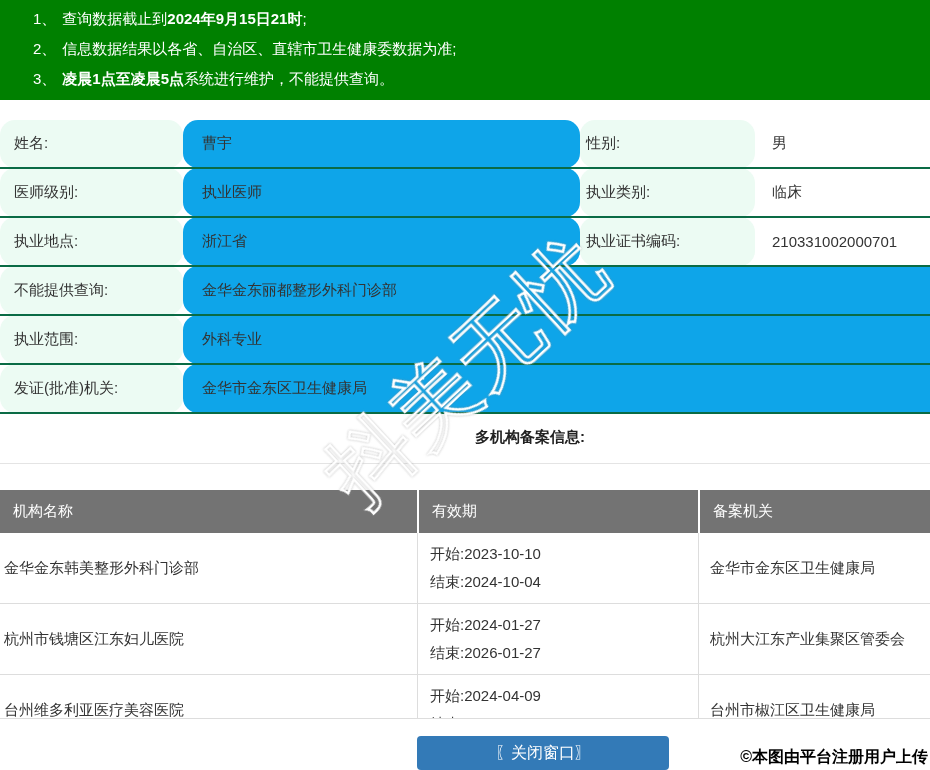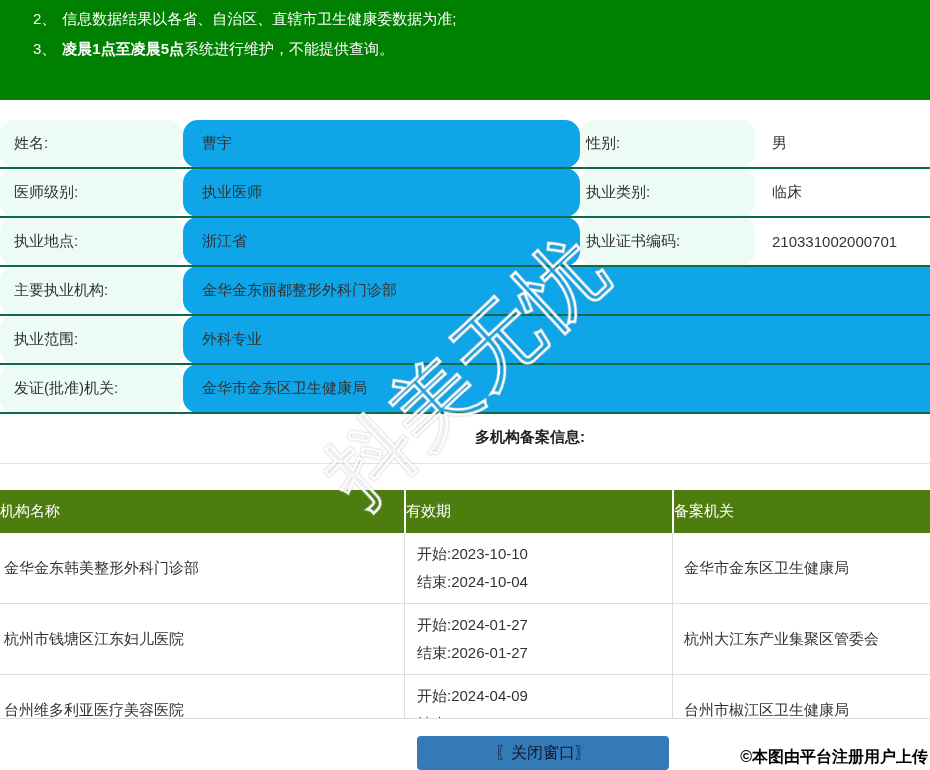--- a/index.html
+++ b/index.html
@@ -20,49 +20,52 @@
   td.val1{width:377px;background:#0ea5e9;padding-left:19px;}
   td.lbl2{width:168px;background:#ecfbf3;padding-left:6px;}
   td.val2{width:217px;background:#fff;padding-left:17px;}
   
   .section-title{position:absolute;left:0;top:424px;width:930px;padding-left:130px;box-sizing:border-box;
     text-align:center;font-size:15px;font-weight:bold;color:#222;height:26px;line-height:26px;}
   .section-hr{position:absolute;left:0;top:463px;width:930px;height:0;border-top:1px solid #e4e4e4;}
   
   .records-clip{position:absolute;left:0;top:490px;width:930px;height:228px;overflow:hidden;border-bottom:1px solid #ddd;}
   table.records{width:930px;border-collapse:separate;border-spacing:0;table-layout:fixed;}
-  table.records th{height:41px;background:#4d7c0f;color:#fff;font-size:15px;font-weight:normal;text-align:left;padding-left:0;vertical-align:middle;white-space:nowrap;}
+  table.records th{height:41px;background:#737373;color:#fff;font-size:15px;font-weight:normal;text-align:left;padding-left:13px;vertical-align:middle;white-space:nowrap;}
   table.records th.c1{width:403px;}
   table.records th.c2{width:265px;border-left:2px solid #fff;}
   table.records th.c3{width:262px;border-left:2px solid #fff;}
   table.records td{height:68px;font-size:15px;color:#333;vertical-align:middle;border-bottom:1px solid #ddd;white-space:nowrap;overflow:hidden;}
   table.records td.c1{padding-left:4px;}
   table.records td.c2{padding-left:12px;border-left:1px solid #ddd;}
   table.records td.c3{padding-left:11px;border-left:1px solid #ddd;}
   .date-line{line-height:28px;}
   .date-label{margin-right:0;}
   
-  .close-btn{position:absolute;left:417px;top:736px;width:252px;height:34px;background:#337ab7;color:#0f172a;
+  .close-btn{position:absolute;left:417px;top:736px;width:252px;height:34px;background:#337ab7;color:#ffffff;
     border:none;border-radius:4px;font-size:16px;line-height:32px;text-align:center;cursor:pointer;
     font-family:"Liberation Sans","DejaVu Sans",sans-serif;}
   
   .upload-note{position:absolute;right:2px;top:747px;font-size:16px;font-weight:bold;color:#000;letter-spacing:0;
     text-shadow:-1px -1px 0 #fff,1px -1px 0 #fff,-1px 1px 0 #fff,1px 1px 0 #fff,0 1px 0 #fff,0 -1px 0 #fff,1px 0 0 #fff,-1px 0 0 #fff;}
   
   .watermark{position:absolute;left:467px;top:372px;transform:translate(-50%,-50%) rotate(-43deg);
     font-size:84px;letter-spacing:2px;white-space:nowrap;color:transparent;
     -webkit-text-stroke:2.5px #ffffff;filter:drop-shadow(0 0 1px rgba(125,125,125,0.55));
     z-index:50;pointer-events:none;}
 </style>
 </head>
 <body>
 
 <div class="page">
 
   <div class="banner">
+    <div class="notice-line">
+      <span class="notice-num">1、</span><span>查询数据截止到</span><span class="notice-bold">2024年9月15日21时</span><span>;</span>
+    </div>
     <div class="notice-line">
       <span class="notice-num">2、</span><span>信息数据结果以各省、自治区、直辖市卫生健康委数据为准;</span>
     </div>
     <div class="notice-line">
       <span class="notice-num">3、</span><span class="notice-bold">凌晨1点至凌晨5点</span><span>系统进行维护，不能提供查询。</span>
     </div>
   </div>
 
   <table class="profile">
     <tbody>
@@ -78,21 +81,21 @@
       <td class="lbl2">执业类别:</td>
       <td class="val2">临床</td>
     </tr>
     <tr>
       <td class="lbl1">执业地点:</td>
       <td class="val1">浙江省</td>
       <td class="lbl2">执业证书编码:</td>
       <td class="val2">210331002000701</td>
     </tr>
     <tr>
-      <td class="lbl1">主要执业机构:</td>
+      <td class="lbl1">不能提供查询:</td>
       <td class="val1" colspan="3">金华金东丽都整形外科门诊部</td>
     </tr>
     <tr>
       <td class="lbl1">执业范围:</td>
       <td class="val1" colspan="3">外科专业</td>
     </tr>
     <tr>
       <td class="lbl1">发证(批准)机关:</td>
       <td class="val1" colspan="3">金华市金东区卫生健康局</td>
     </tr>

